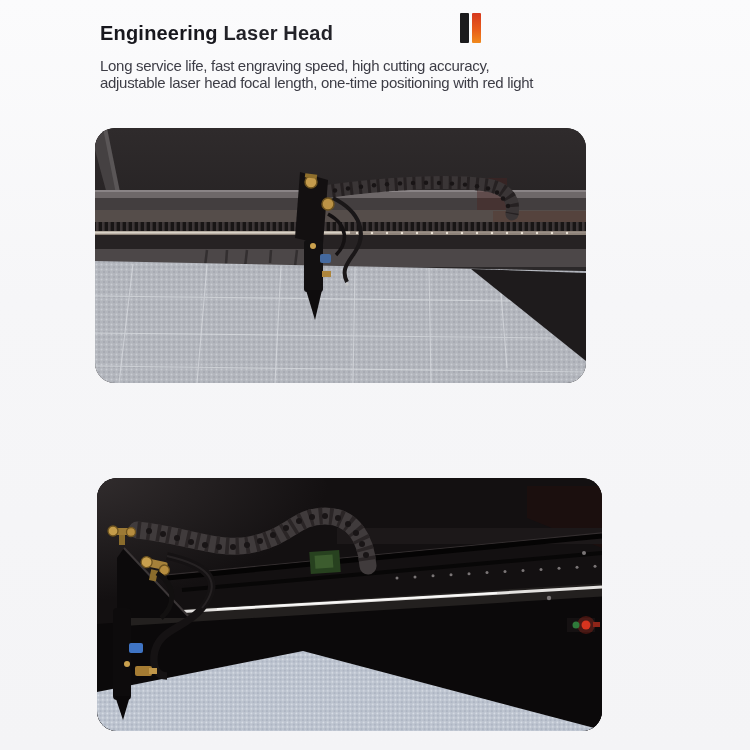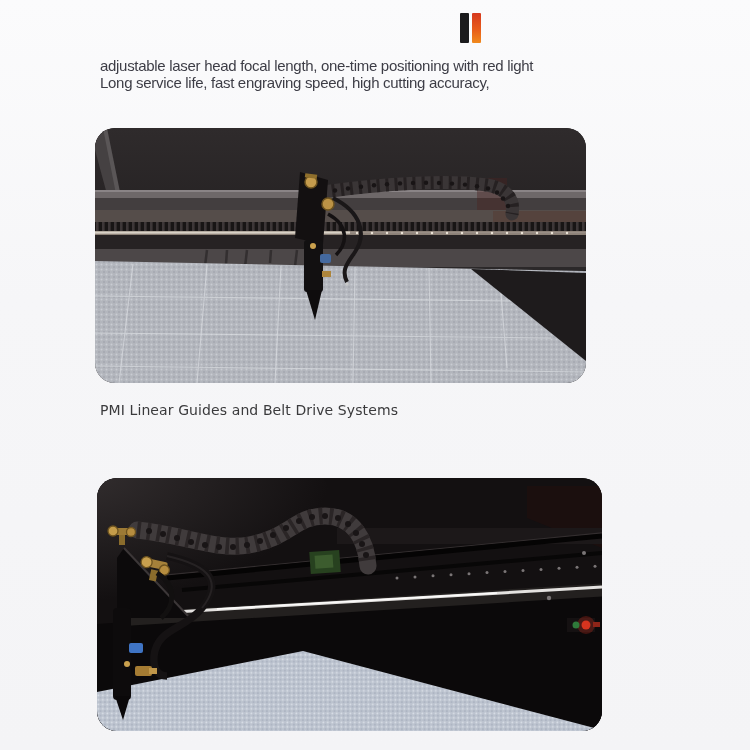--- a/index.html
+++ b/index.html
@@ -36,28 +36,31 @@
   }
   #photo1{left:95px;top:128px;width:491px;height:255px;}
   #photo2{left:97px;top:478px;width:505px;height:253px;}
   .photo svg{display:block;width:100%;height:100%;}
 </style>
 </head>
 <body>
 
 <div id="canvas">
 
+  <div class="title">
+    <span class="t1">Engineering</span><span class="t2">Laser</span><span class="t3">Head</span>
+  </div>
   <div class="accent-bars">
     <div class="bar-black"></div>
     <div class="bar-orange"></div>
   </div>
 
   <div class="para" id="para1">
+    <div>Long service life, fast engraving speed, high cutting accuracy,</div>
     <div>adjustable laser head focal length, one-time positioning with red light</div>
-    <div>Long service life, fast engraving speed, high cutting accuracy,</div>
   </div>
 
   <div class="photo" id="photo1" role="img" aria-label="Engineering laser head on gantry rail above honeycomb work bed">
     <svg viewBox="0 0 491 255" preserveAspectRatio="none">
       <defs>
         <linearGradient id="lid1" x1="0" y1="0" x2="0" y2="1">
           <stop offset="0" stop-color="#2f2b2c"></stop>
             <stop offset="1" stop-color="#201d1e"></stop>
         </linearGradient>
         <pattern id="dots1" width="5" height="5" patternUnits="userSpaceOnUse">
@@ -159,21 +162,20 @@
       <rect x="227" y="143" width="9" height="6" fill="#ad853c"></rect>
       <polygon points="211,162 227,162 220,192" fill="#0e0c0d"></polygon>
       <circle cx="218" cy="118" r="3" fill="#caa14e"></circle>
 
       <path d="M 238,70 C 266,84 272,106 260,124 C 252,136 246,142 252,154" fill="none" stroke="#1a1718" stroke-width="4"></path>
       <path d="M 233,86 C 255,98 252,116 241,127" fill="none" stroke="#141112" stroke-width="3.5"></path>
       <circle cx="252" cy="156" r="1.6" fill="#c9c9c9"></circle>
     </svg>
   </div>
 
-  <div class="caption">PMI Linear Guides and Belt Drive Systems</div>
 
   <div class="para" id="para2">
   </div>
 
   <div class="photo" id="photo2" role="img" aria-label="Close-up of PMI linear guide rail, belt drive and cable drag chain">
     <svg viewBox="0 0 505 253" preserveAspectRatio="none">
       <defs>
         <pattern id="dots2" width="4.5" height="4.5" patternUnits="userSpaceOnUse">
           <rect width="4.5" height="4.5" fill="#bcc3cf"></rect>
           <circle cx="1.3" cy="1.3" r=".9" fill="#dde2ea"></circle>

